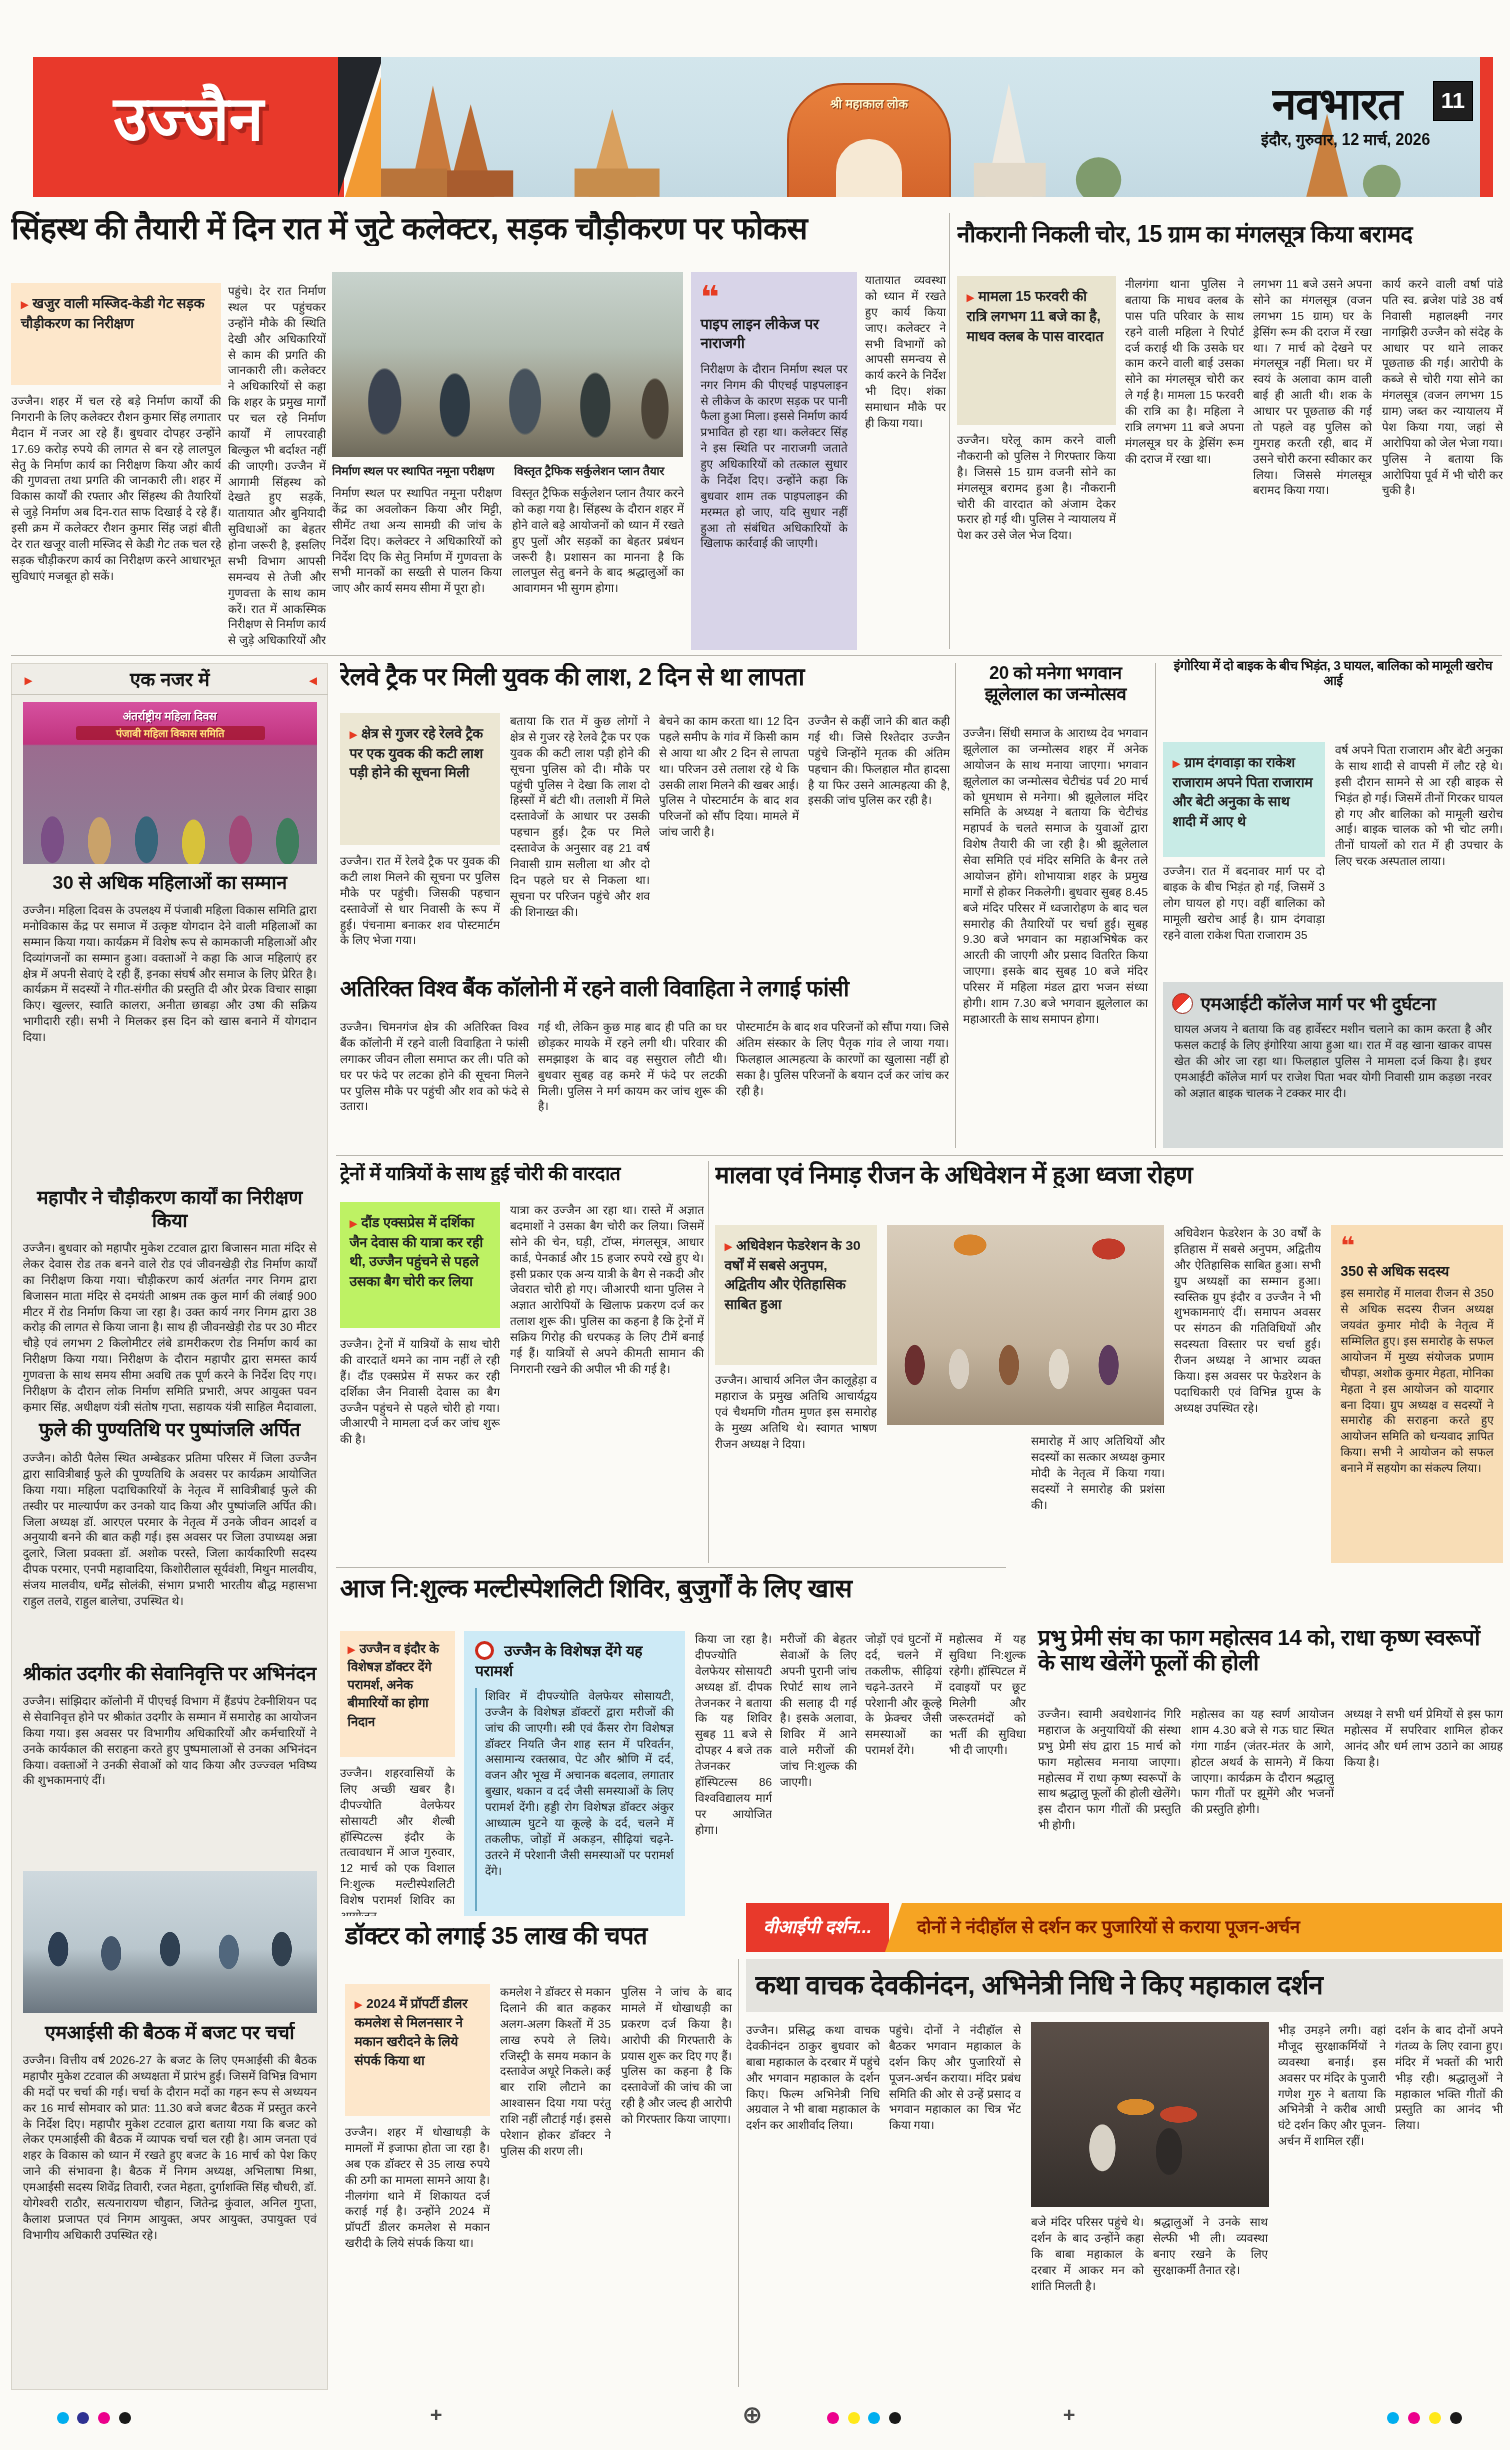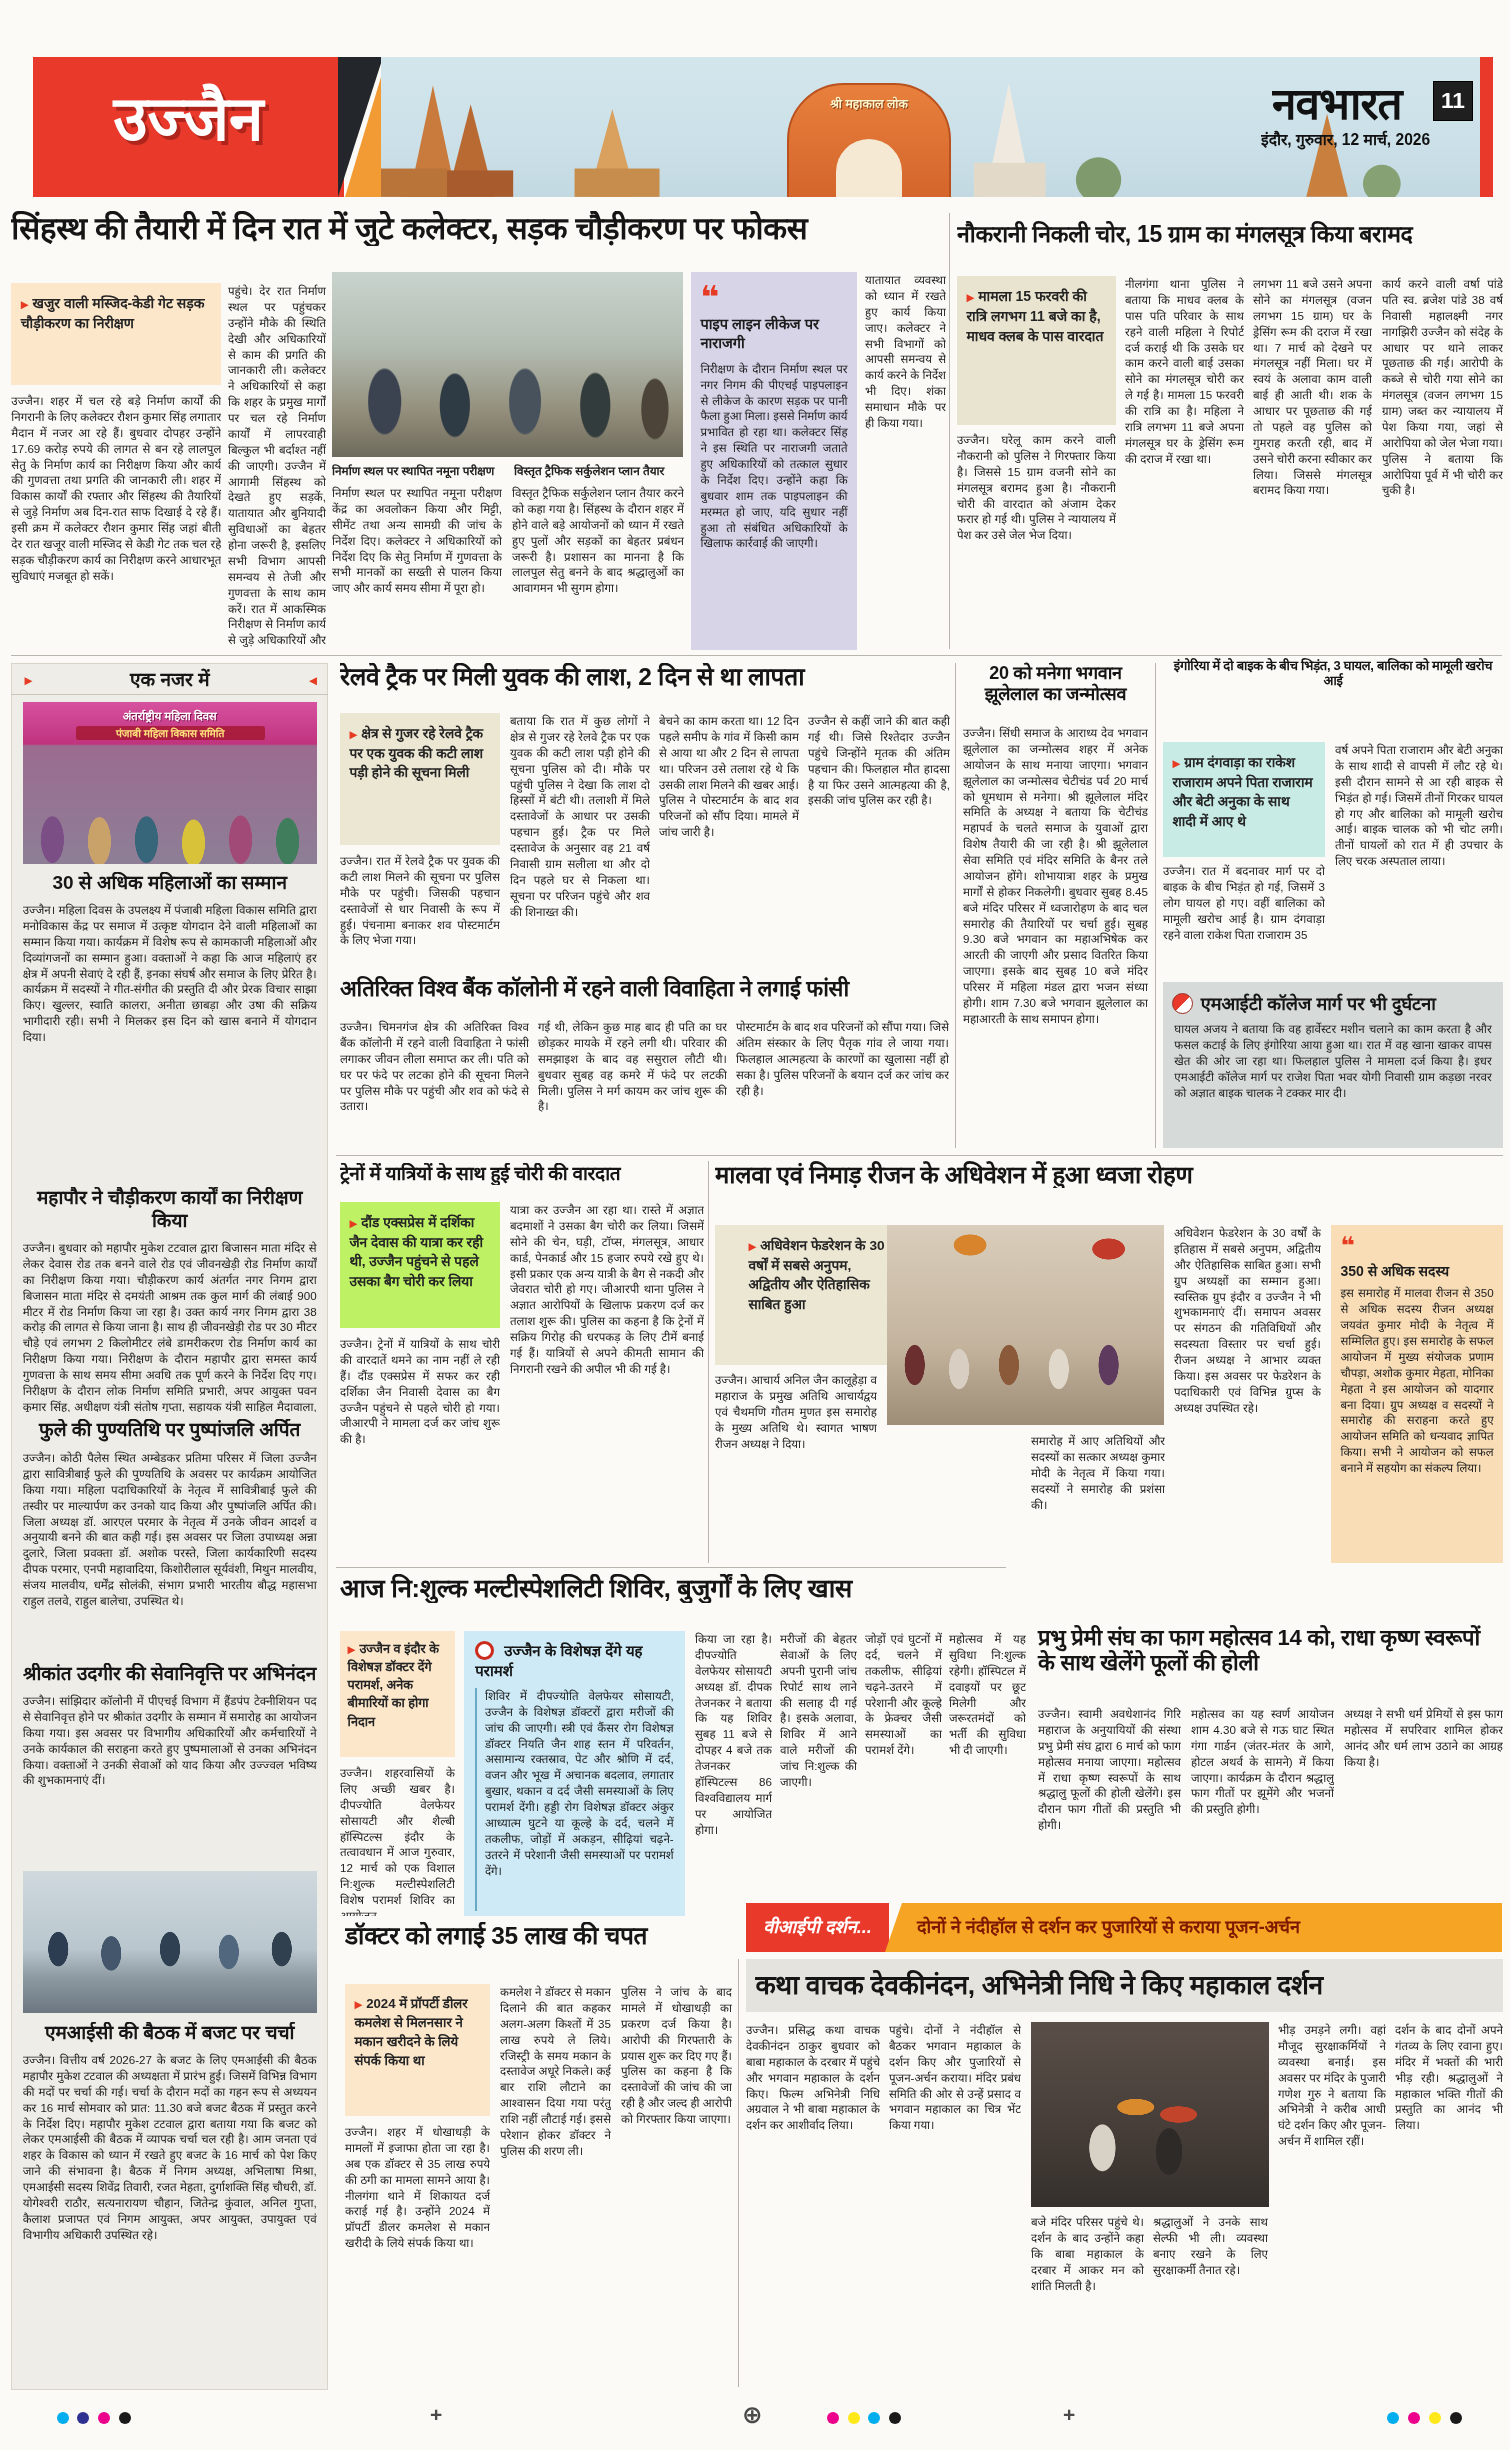--- a/index.html
+++ b/index.html
@@ -174,21 +174,21 @@
 
   <div class="abs hl nw" style="left:340px;top:1163px;width:364px;font-size:19px;">ट्रेनों में यात्रियों के साथ हुई चोरी की वारदात</div>
   <div class="abs" style="left:340px;top:1202px;width:160px;height:126px;background:#bef264;">
     <div class="kick" style="font-size:13.7px;"><span class="arr">▶</span><span>दौंड एक्सप्रेस में दर्शिका जैन देवास की यात्रा कर रही थी, उज्जैन पहुंचने से पहले उसका बैग चोरी कर लिया</span></div>
   </div>
   <div class="abs bc" style="left:340px;top:1336px;width:160px;height:227px;">उज्जैन। ट्रेनों में यात्रियों के साथ चोरी की वारदातें थमने का नाम नहीं ले रही हैं। दौंड एक्सप्रेस में सफर कर रही दर्शिका जैन निवासी देवास का बैग उज्जैन पहुंचने से पहले चोरी हो गया। जीआरपी ने मामला दर्ज कर जांच शुरू की है।</div>
   <div class="abs bc" style="left:510px;top:1202px;width:194px;height:361px;">यात्रा कर उज्जैन आ रहा था। रास्ते में अज्ञात बदमाशों ने उसका बैग चोरी कर लिया। जिसमें सोने की चेन, घड़ी, टॉप्स, मंगलसूत्र, आधार कार्ड, पेनकार्ड और 15 हजार रुपये रखे हुए थे। इसी प्रकार एक अन्य यात्री के बैग से नकदी और जेवरात चोरी हो गए। जीआरपी थाना पुलिस ने अज्ञात आरोपियों के खिलाफ प्रकरण दर्ज कर तलाश शुरू की। पुलिस का कहना है कि ट्रेनों में सक्रिय गिरोह की धरपकड़ के लिए टीमें बनाई गई हैं। यात्रियों से अपने कीमती सामान की निगरानी रखने की अपील भी की गई है।</div>
 
   <div class="abs vline" style="left:708px;top:1161px;height:402px;"></div>
   <div class="abs hl nw" style="left:715px;top:1161px;width:787px;font-size:24px;">मालवा एवं निमाड़ रीजन के अधिवेशन में हुआ ध्वजा रोहण</div>
-  <div class="abs" style="left:715px;top:1225px;width:162px;height:140px;background:#ece7d3;padding-left:24px;">
+  <div class="abs" style="left:715px;top:1225px;width:162px;height:140px;background:#ece7d3;">
     <div class="kick" style="font-size:13.7px;"><span class="arr">▶</span><span>अधिवेशन फेडरेशन के 30 वर्षों में सबसे अनुपम, अद्वितीय और ऐतिहासिक साबित हुआ</span></div>
   </div>
   <div class="abs bc" style="left:715px;top:1372px;width:162px;height:191px;">उज्जैन। आचार्य अनिल जैन कालूहेड़ा व महाराज के प्रमुख अतिथि आचार्यद्वय एवं चैथमणि गौतम मुणत इस समारोह के मुख्य अतिथि थे। स्वागत भाषण रीजन अध्यक्ष ने दिया।</div>
   <div class="abs ph" style="left:887px;top:1225px;width:277px;height:200px;background:
          radial-gradient(24.5px 49px at 10% 70%,#6b2f2f 0 40%,transparent 42%),
          radial-gradient(24.5px 49px at 26% 72%,#d8cfc2 0 40%,transparent 42%),
          radial-gradient(24.5px 49px at 44% 70%,#8a5a3a 0 40%,transparent 42%),
          radial-gradient(24.5px 49px at 62% 72%,#e0d8ca 0 40%,transparent 42%),
          radial-gradient(24.5px 49px at 80% 70%,#5d3a5e 0 40%,transparent 42%),
          radial-gradient(38px 24.5px at 80% 12%,#c23b2a 0 42%,transparent 44%),
@@ -213,21 +213,21 @@
     <span style="display:inline-block;width:13.2px;height:13.2px;border-radius:50%;border:3.8px solid #cc2a1a;vertical-align:-3.8px;margin-right:5.7px;background:#fff;"></span>
     <span style="font-weight:bold;font-size:15px;color:#161616;">उज्जैन के विशेषज्ञ देंगे यह परामर्श</span>
     <div class="bc" style="height:223px;margin-top:7.6px;border-left:2.8px solid #6aa9c4;padding-left:7.6px;">शिविर में दीपज्योति वेलफेयर सोसायटी, उज्जैन के विशेषज्ञ डॉक्टरों द्वारा मरीजों की जांच की जाएगी। स्त्री एवं कैंसर रोग विशेषज्ञ डॉक्टर नियति जैन शाह स्तन में परिवर्तन, असामान्य रक्तस्राव, पेट और श्रोणि में दर्द, वजन और भूख में अचानक बदलाव, लगातार बुखार, थकान व दर्द जैसी समस्याओं के लिए परामर्श देंगी। हड्डी रोग विशेषज्ञ डॉक्टर अंकुर आध्यात्म घुटने या कूल्हे के दर्द, चलने में तकलीफ, जोड़ों में अकड़न, सीढ़ियां चढ़ने-उतरने में परेशानी जैसी समस्याओं पर परामर्श देंगे।</div>
   </div>
   <div class="abs bc" style="left:695px;top:1631px;width:77px;height:285px;">किया जा रहा है। दीपज्योति वेलफेयर सोसायटी अध्यक्ष डॉ. दीपक तेजनकर ने बताया कि यह शिविर सुबह 11 बजे से दोपहर 4 बजे तक तेजनकर हॉस्पिटल्स 86 विश्वविद्यालय मार्ग पर आयोजित होगा।</div>
   <div class="abs bc" style="left:780px;top:1631px;width:77px;height:285px;">मरीजों की बेहतर सेवाओं के लिए अपनी पुरानी जांच रिपोर्ट साथ लाने की सलाह दी गई है। इसके अलावा, शिविर में आने वाले मरीजों की जांच नि:शुल्क की जाएगी।</div>
   <div class="abs bc" style="left:865px;top:1631px;width:77px;height:285px;">जोड़ों एवं घुटनों में दर्द, चलने में तकलीफ, सीढ़ियां चढ़ने-उतरने में परेशानी और कूल्हे के फ्रेक्चर जैसी समस्याओं का परामर्श देंगे।</div>
   <div class="abs bc" style="left:949px;top:1631px;width:77px;height:285px;">महोत्सव में यह सुविधा नि:शुल्क रहेगी। हॉस्पिटल में दवाइयों पर छूट मिलेगी और जरूरतमंदों को भर्ती की सुविधा भी दी जाएगी।</div>
 
   <div class="abs hl" style="left:1038px;top:1625px;width:464px;height:70px;font-size:22px;">प्रभु प्रेमी संघ का फाग महोत्सव 14 को, राधा कृष्ण स्वरूपों के साथ खेलेंगे फूलों की होली</div>
-  <div class="abs bc" style="left:1038px;top:1706px;width:143px;height:189px;">उज्जैन। स्वामी अवधेशानंद गिरि महाराज के अनुयायियों की संस्था प्रभु प्रेमी संघ द्वारा 6 मार्च को फाग महोत्सव मनाया जाएगा। महोत्सव में राधा कृष्ण स्वरूपों के साथ श्रद्धालु फूलों की होली खेलेंगे। इस दौरान फाग गीतों की प्रस्तुति भी होगी।</div>
+  <div class="abs bc" style="left:1038px;top:1706px;width:143px;height:189px;">उज्जैन। स्वामी अवधेशानंद गिरि महाराज के अनुयायियों की संस्था प्रभु प्रेमी संघ द्वारा 15 मार्च को फाग महोत्सव मनाया जाएगा। महोत्सव में राधा कृष्ण स्वरूपों के साथ श्रद्धालु फूलों की होली खेलेंगे। इस दौरान फाग गीतों की प्रस्तुति भी होगी।</div>
   <div class="abs bc" style="left:1191px;top:1706px;width:143px;height:189px;">महोत्सव का यह स्वर्ण आयोजन शाम 4.30 बजे से गऊ घाट स्थित गंगा गार्डन (जंतर-मंतर के आगे, होटल अथर्व के सामने) में किया जाएगा। कार्यक्रम के दौरान श्रद्धालु फाग गीतों पर झूमेंगे और भजनों की प्रस्तुति होगी।</div>
   <div class="abs bc" style="left:1344px;top:1706px;width:159px;height:189px;">अध्यक्ष ने सभी धर्म प्रेमियों से इस फाग महोत्सव में सपरिवार शामिल होकर आनंद और धर्म लाभ उठाने का आग्रह किया है।</div>
 
   <div class="abs" style="left:746px;top:1903px;width:143px;height:49px;background:#e8392b;">
     <div style="color:#fff;font-weight:bold;font-style:italic;font-size:18px;line-height:49px;text-align:center;">वीआईपी दर्शन...</div>
   </div>
   <div class="abs" style="left:885px;top:1903px;width:617px;height:49px;background:#f6a423;clip-path:polygon(17px 0,100% 0,100% 100%,0 100%);">
     <div style="color:#7e1800;font-weight:bold;font-size:18px;line-height:49px;padding-left:32px;white-space:nowrap;overflow:hidden;">दोनों ने नंदीहॉल से दर्शन कर पुजारियों से कराया पूजन-अर्चन</div>
   </div>
 

